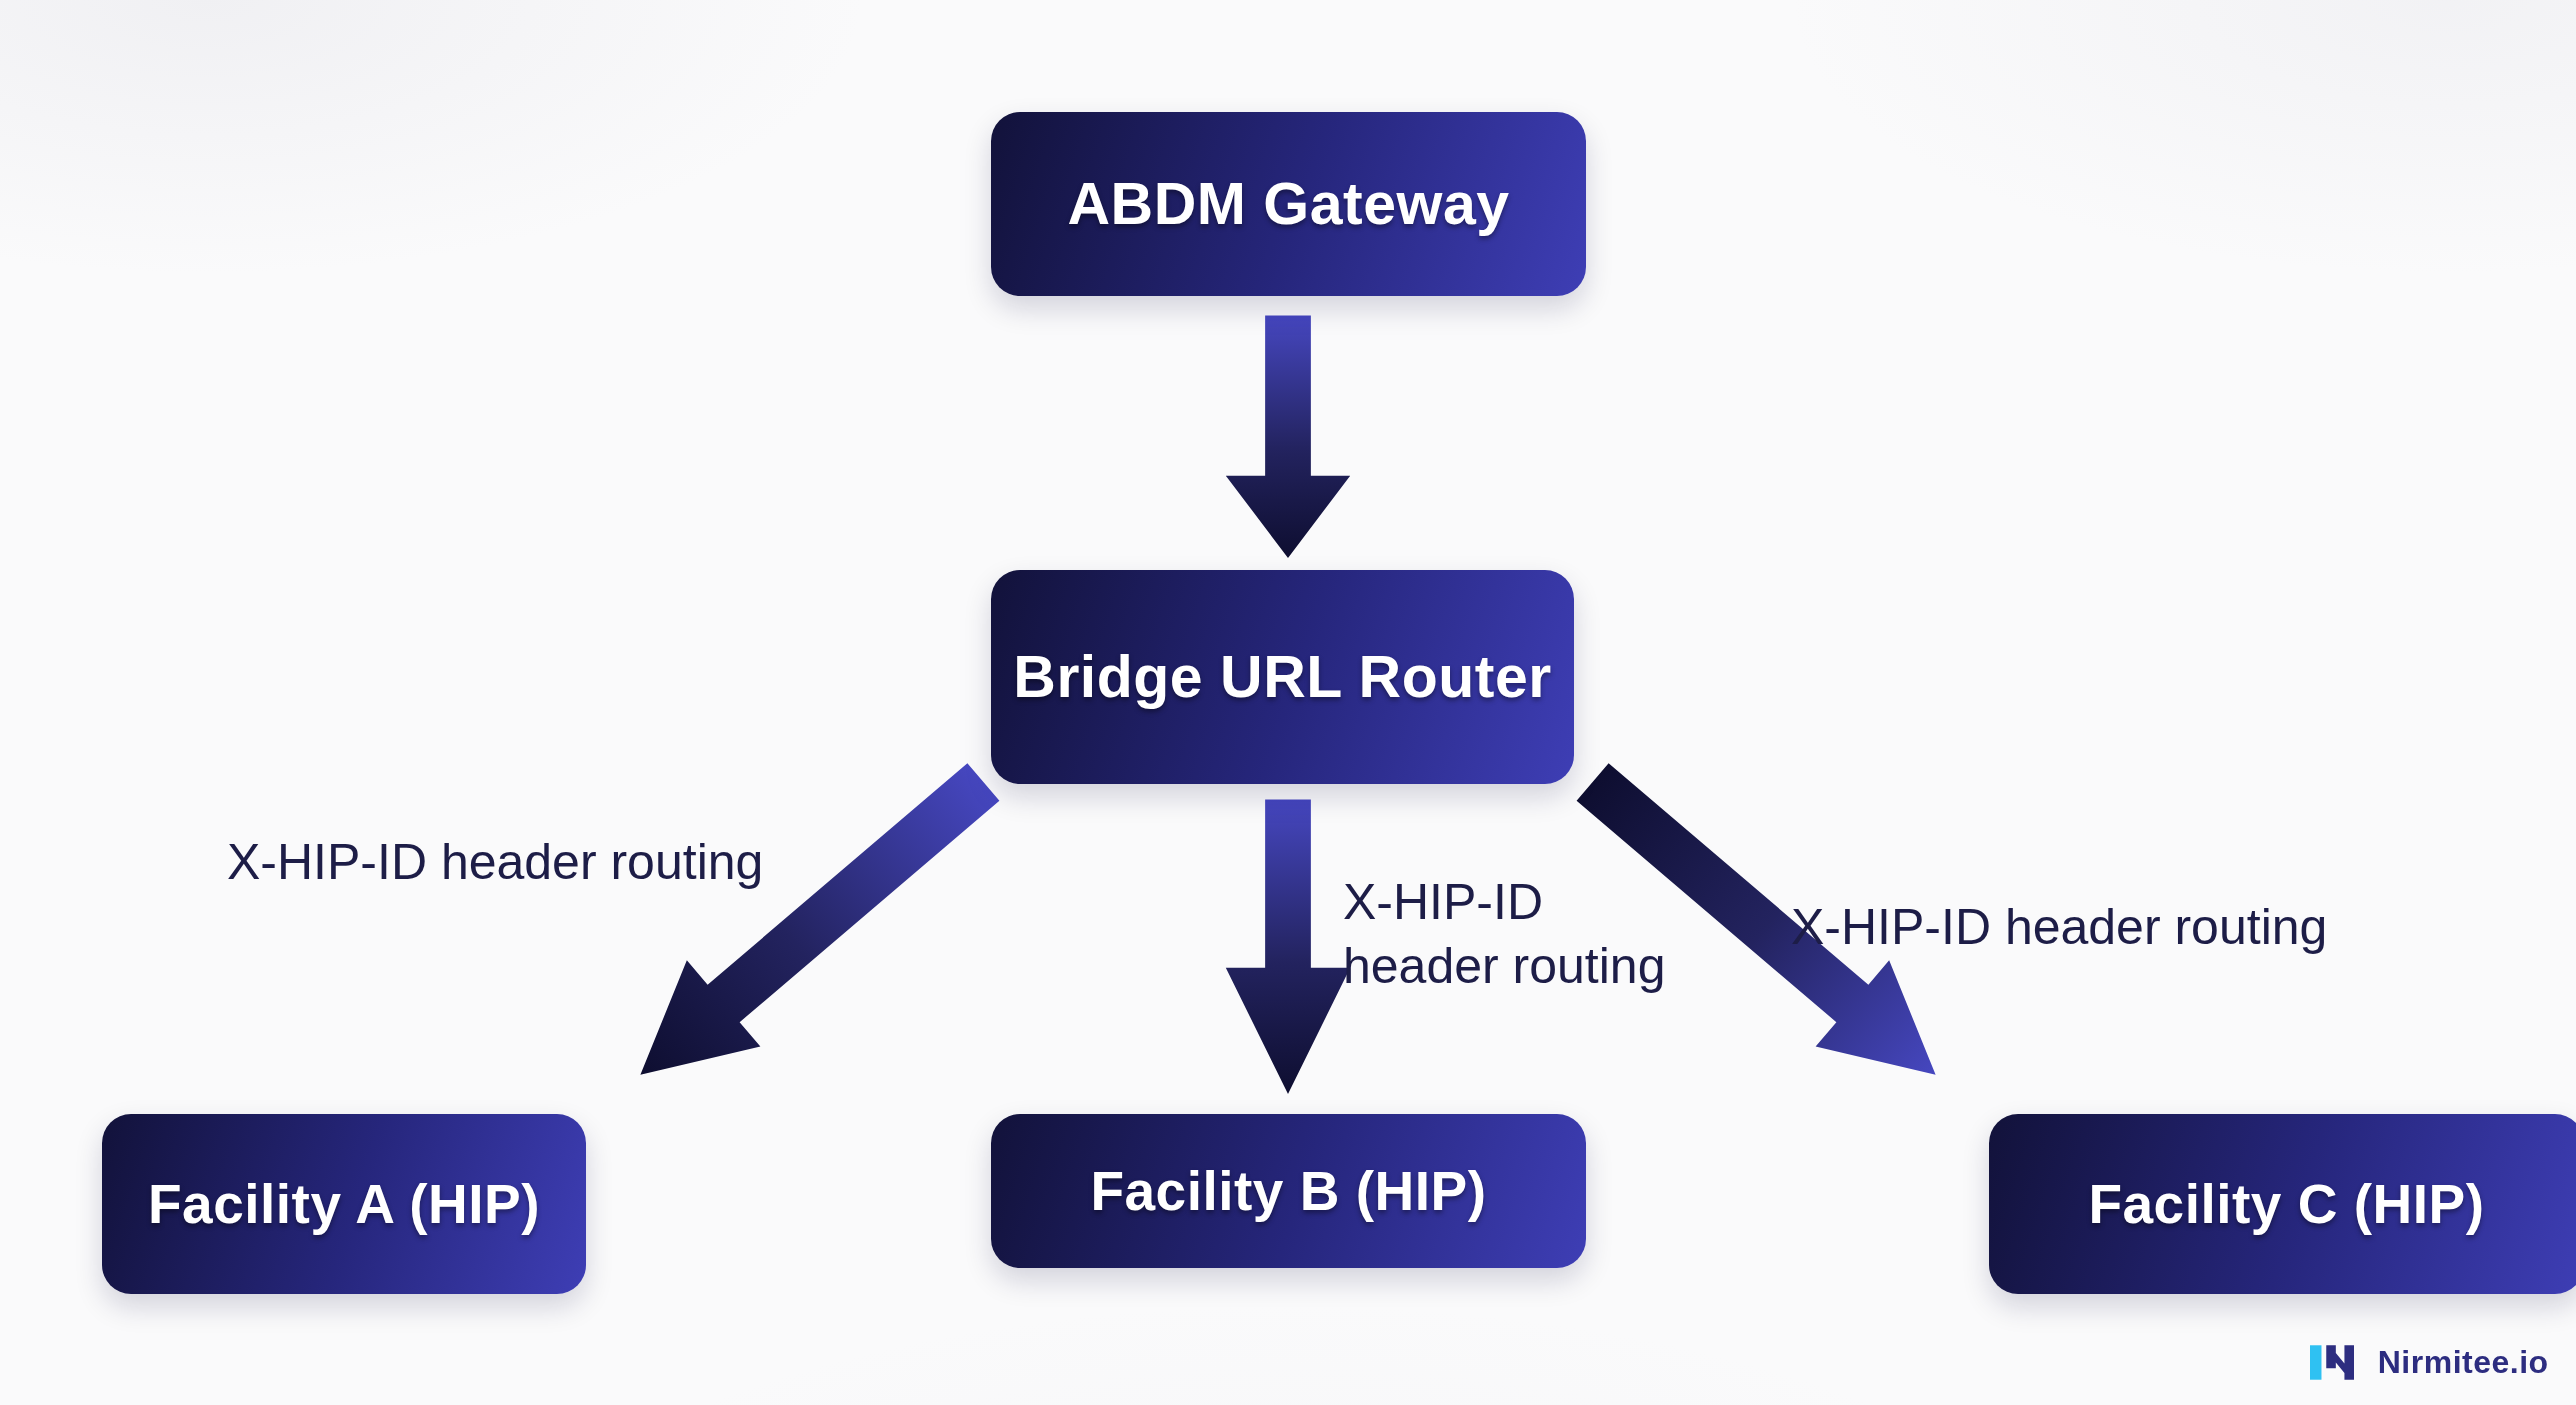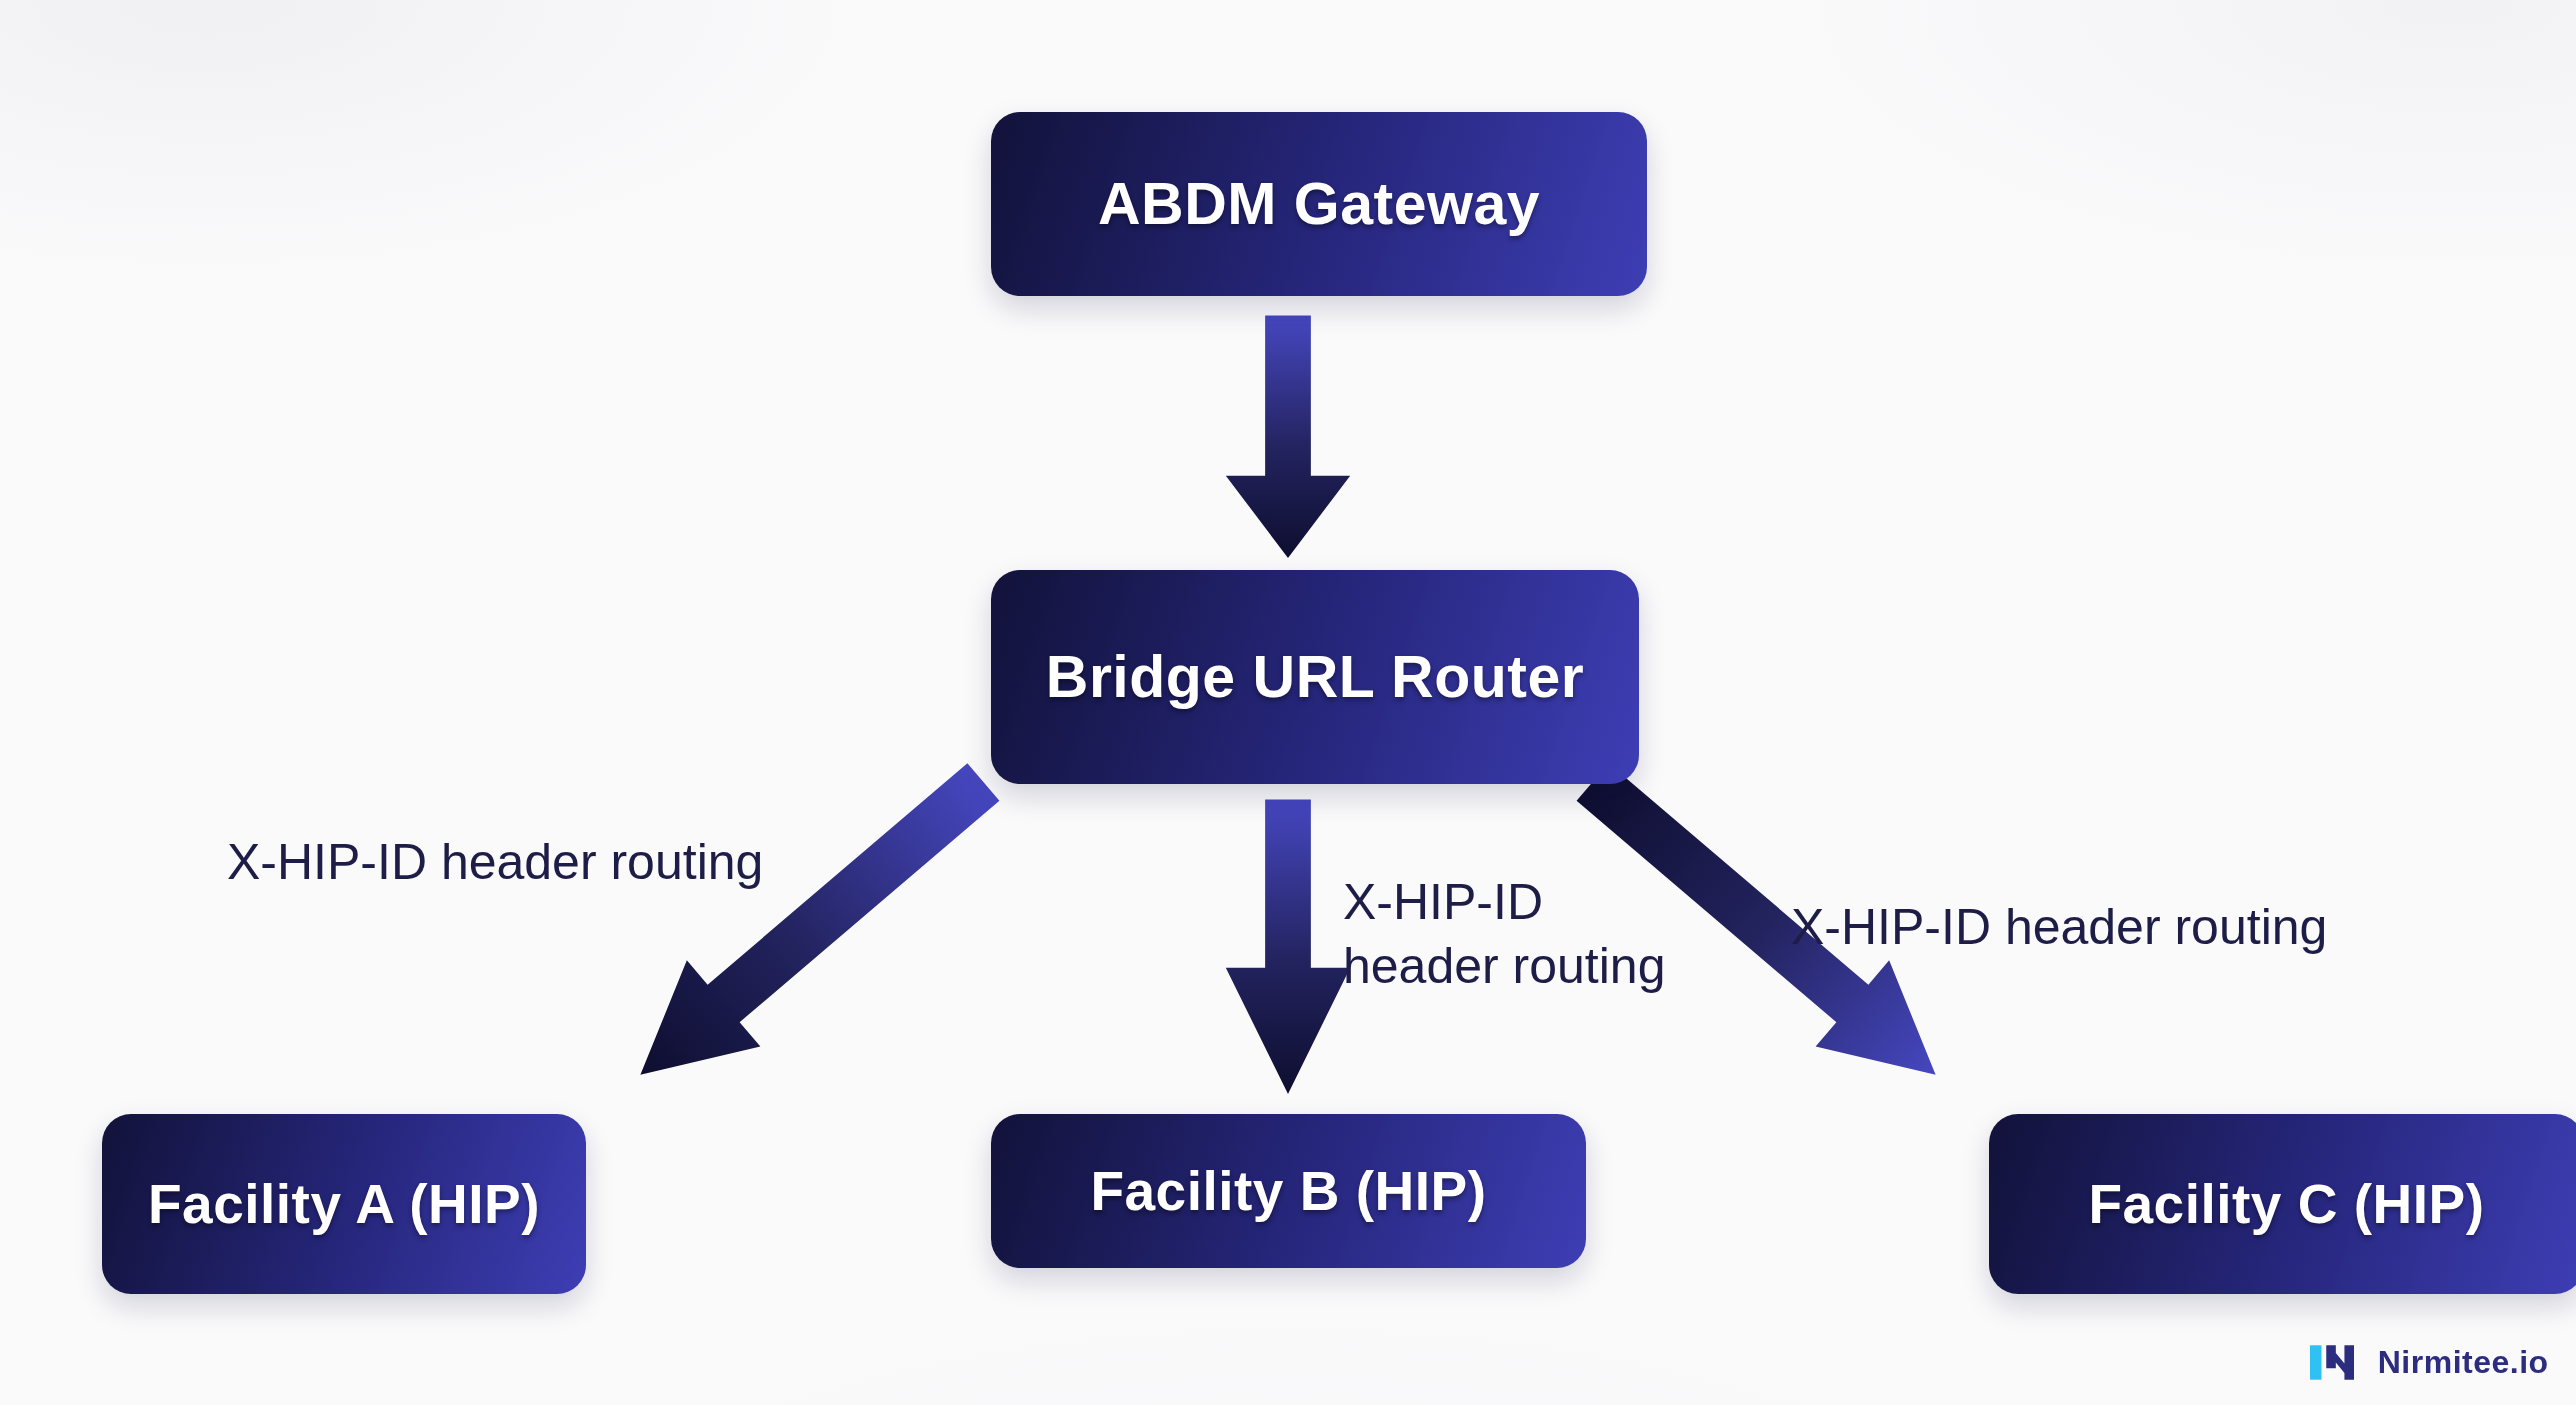--- a/index.html
+++ b/index.html
@@ -44,22 +44,22 @@
   .node-title{
     font-size:59px; font-weight:bold; letter-spacing:0.5px;
     text-shadow:0 2.7px 5.5px rgba(0,0,0,.38);
     white-space:nowrap;
   }
   .node-sub{
     font-size:41px; font-weight:normal; margin-top:16.5px;
     text-shadow:0 1.8px 4.6px rgba(0,0,0,.32);
     white-space:nowrap;
   }
-  #node-gateway{left:991px; top:112px;  width:656px; height:184px;}
-  #node-router {left:991px; top:570px;  width:648px; height:214px;}
+  #node-gateway{left:991px; top:112px;  width:595px; height:184px;}
+  #node-router {left:991px; top:570px;  width:583px; height:214px;}
   #node-fac-a  {left:102px;  top:1114px; width:484px; height:180px;}
   #node-fac-b  {left:991px; top:1114px; width:595px; height:154px;}
   #node-fac-c  {left:1989px; top:1114px; width:595px; height:180px;}
   #node-fac-a .node-title, #node-fac-b .node-title, #node-fac-c .node-title{font-size:55px;}
   .edge-label{
     position:absolute; z-index:2;
     color:var(--label-ink);
     font-size:50px; font-weight:normal;
     white-space:pre-line; line-height:1.27;
   }

